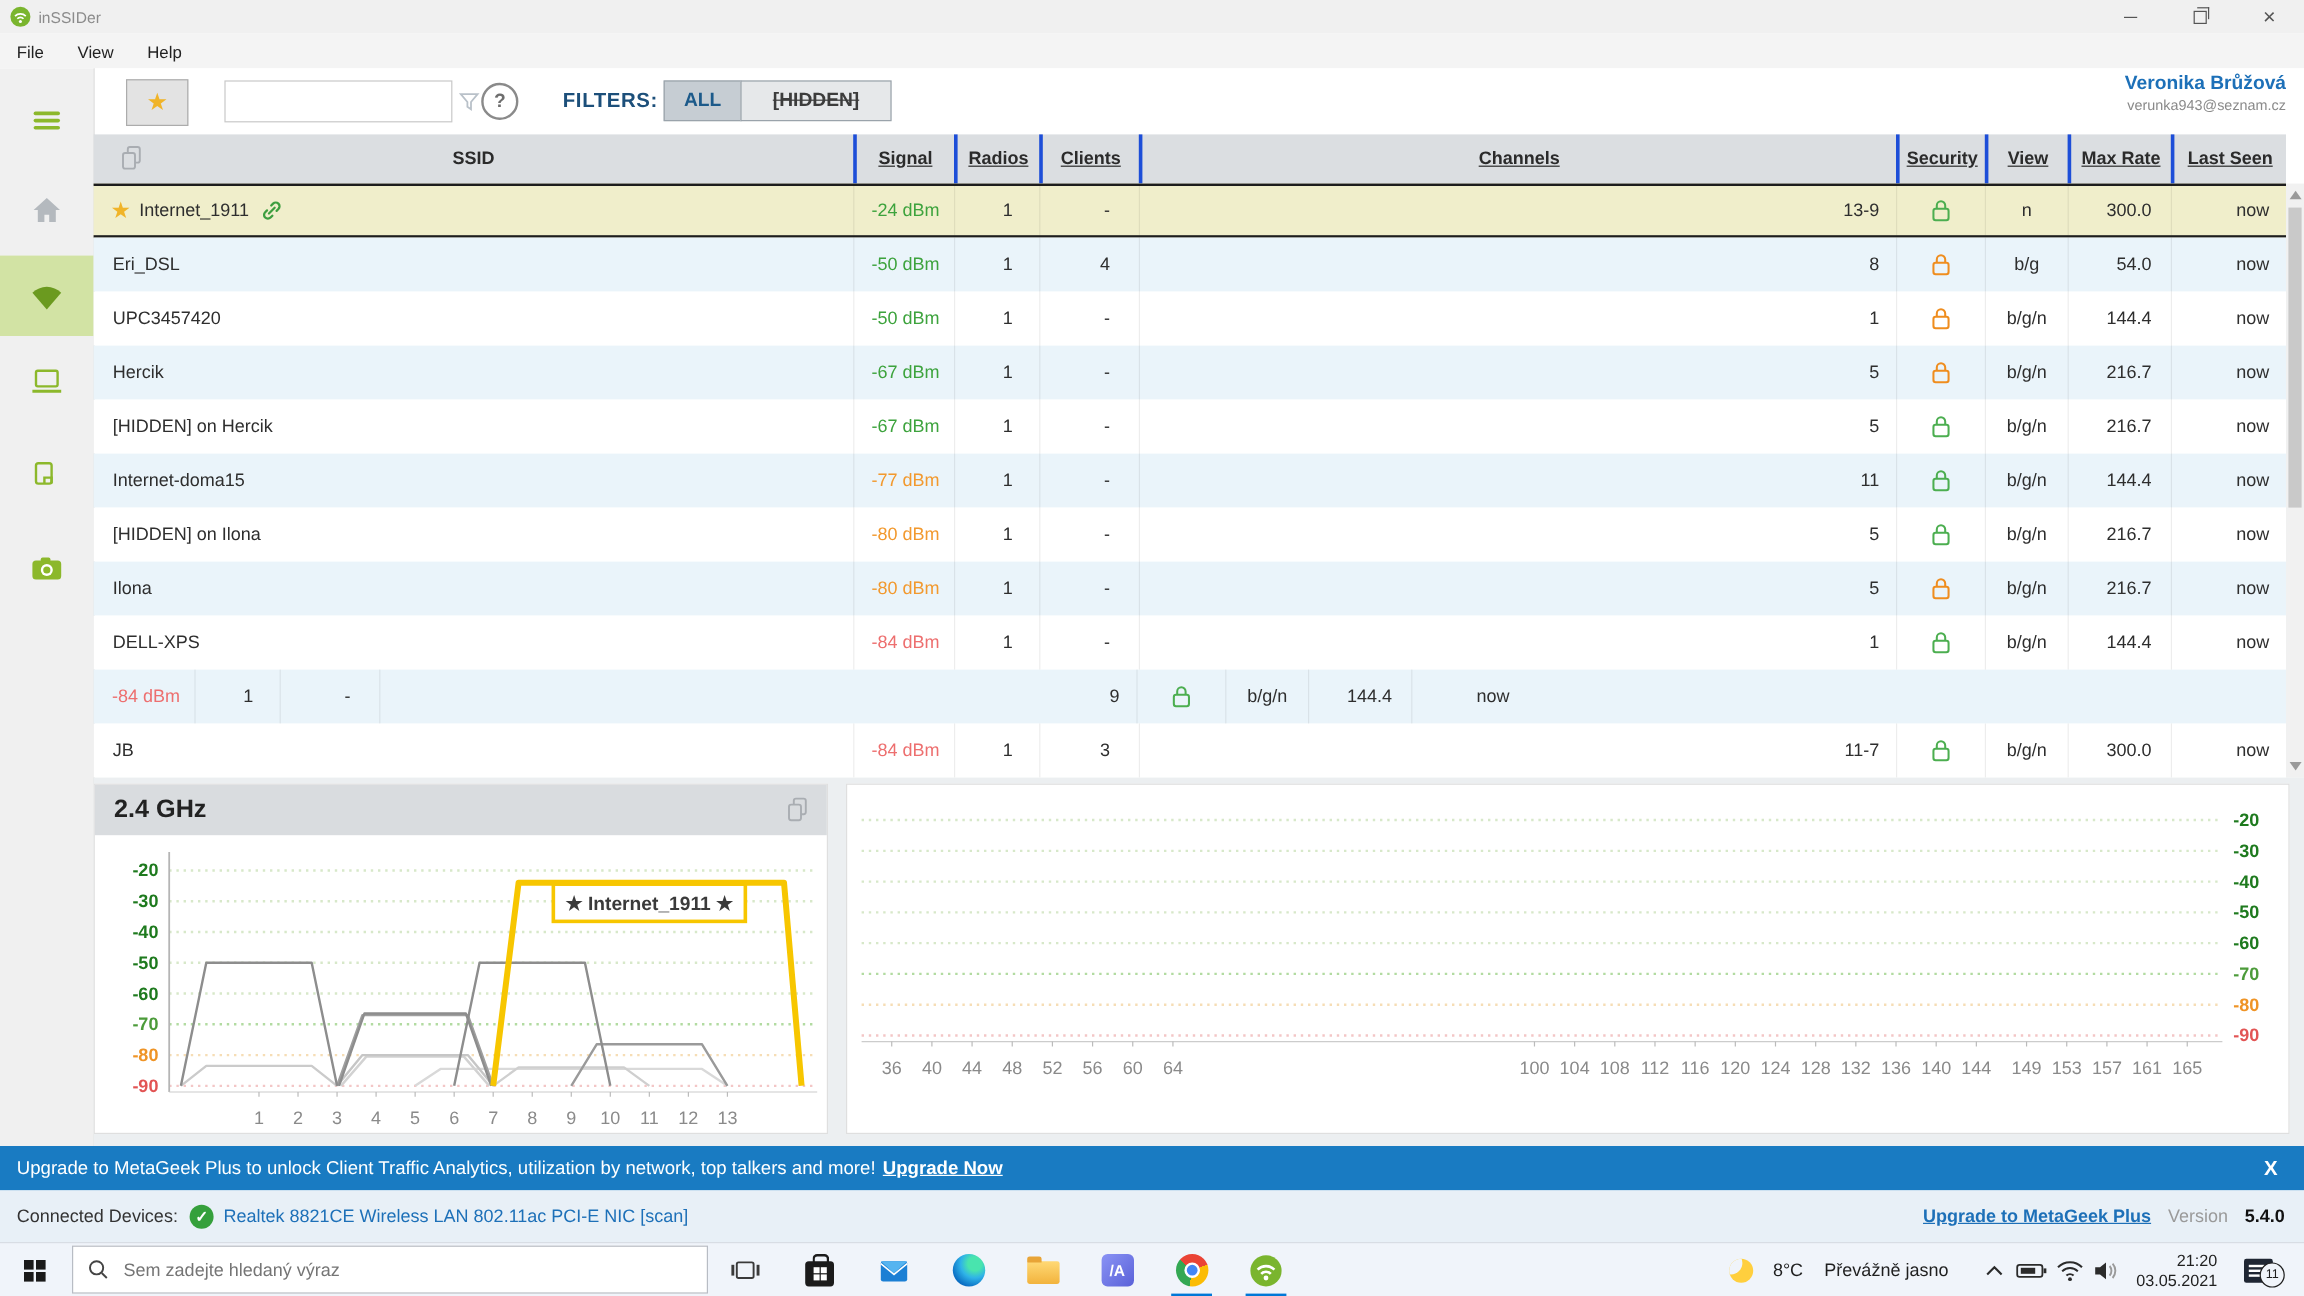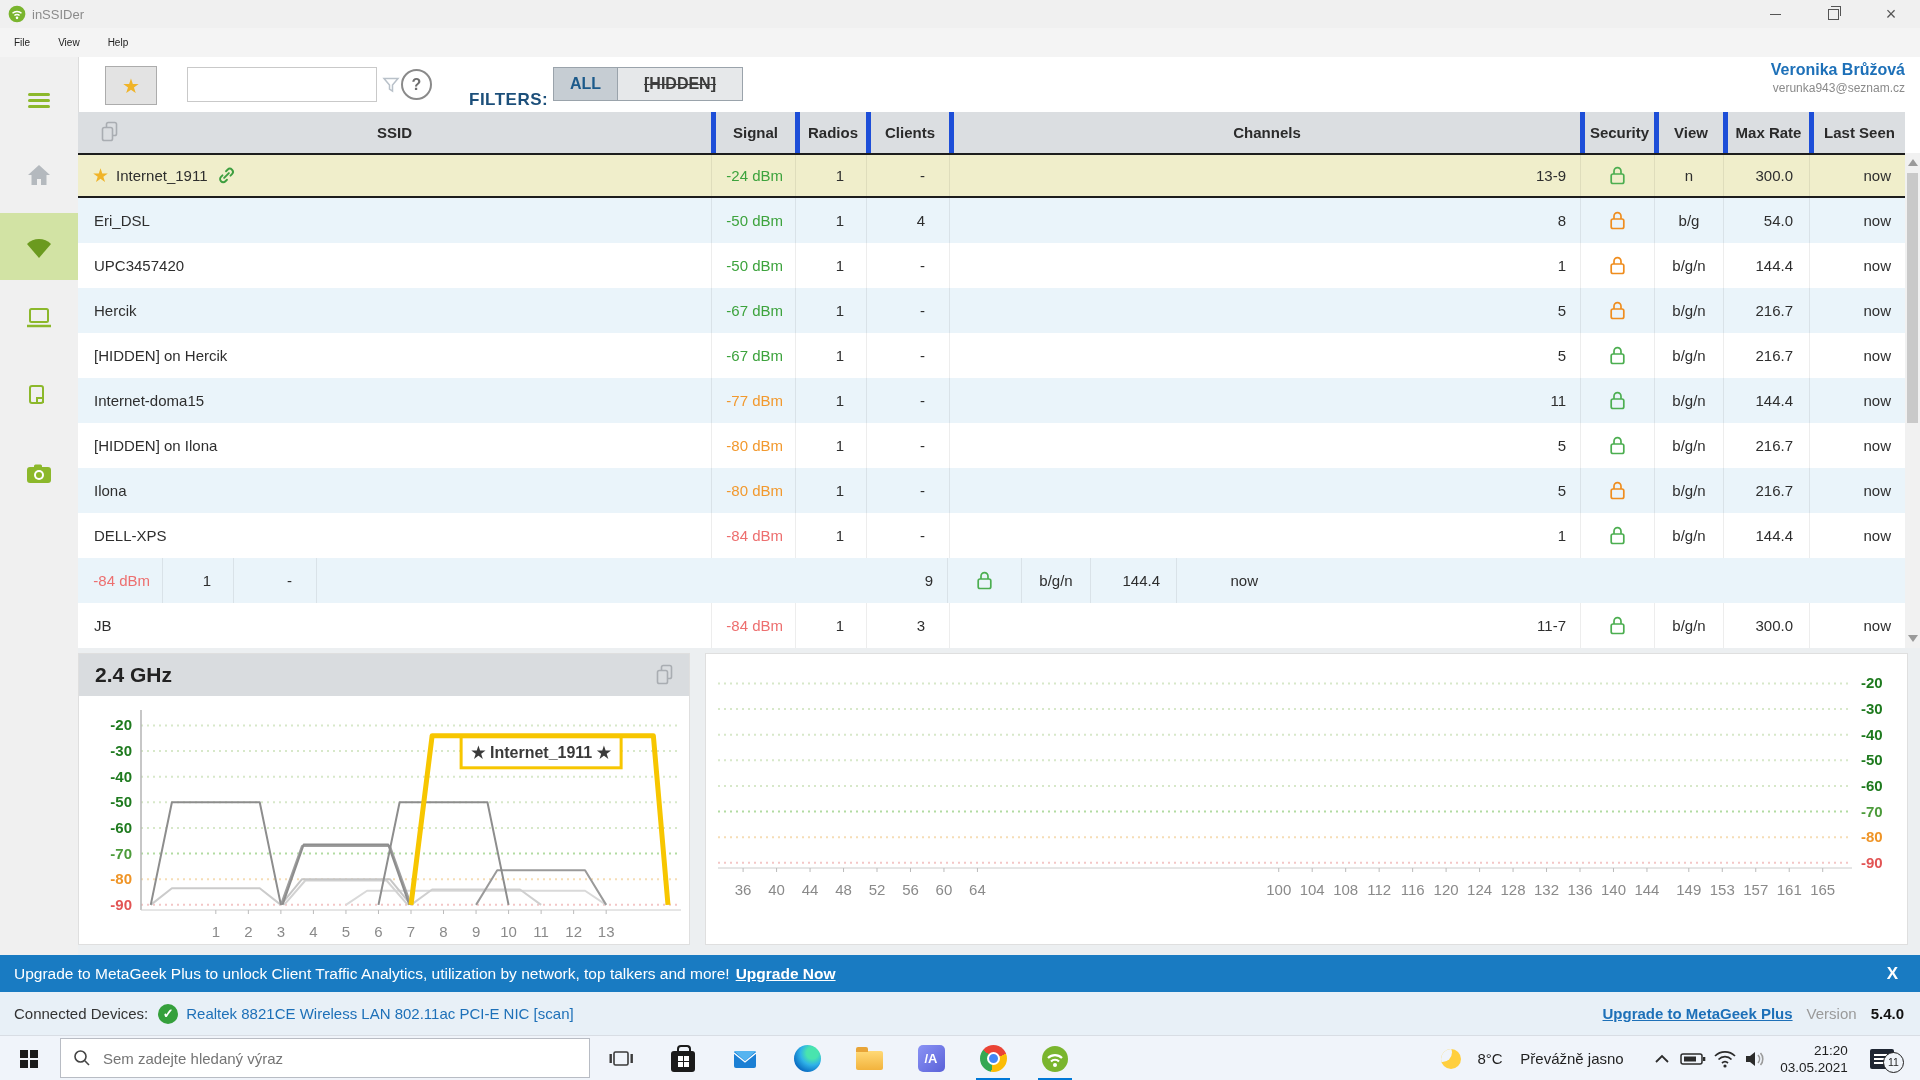--- a/index.html
+++ b/index.html
@@ -10,48 +10,48 @@
     display:flex;align-items:center;}
   .titlebar .app-title{font-size:13px;color:#8b8b8b;margin-left:6px;}
   .titlebar .logo{margin-left:8px;display:flex;}
   .win-controls{position:absolute;right:0;top:0;height:28px;display:flex;}
   .win-btn{width:58px;height:28px;display:flex;align-items:center;justify-content:center;color:#555;font-size:15px;}
   .glyph-min{width:11px;height:1px;background:#555;}
   .glyph-restore{width:9px;height:9px;border:1px solid #555;position:relative;background:#f0f0f0;}
   .glyph-restore::before{content:'';position:absolute;left:2px;top:-4px;width:9px;height:9px;border:1px solid #555;border-bottom:none;border-left:none;}
   
   .menubar{position:absolute;left:0;top:28px;width:1920px;height:29px;background:#f4f4f4;
-    display:flex;align-items:center;font-size:10px;color:#222;}
+    display:flex;align-items:center;font-size:14px;color:#222;}
   .menu-item{padding:0 14px;}
   
   .sidebar{position:absolute;left:0;top:57px;width:78px;height:898px;background:#f0f0f0;border-right:1px solid #dcdcdc;}
   .side-item{position:absolute;left:0;width:78px;height:58px;display:flex;align-items:center;justify-content:center;}
   .side-item.selected{background:#d2e3a4;}
   .hamburger i{display:block;width:22px;height:3px;background:#8cb82b;border-radius:2px;margin:3px 0;}
   
   .toolbar{position:absolute;left:79px;top:57px;width:1841px;height:55px;background:#ffffff;}
   .star-btn{position:absolute;left:26px;top:9px;width:50px;height:37px;background:#e3e3e3;border:1px solid #acacac;
     display:flex;align-items:center;justify-content:center;font-size:20px;color:#f0b429;}
   .search-box{position:absolute;left:108px;top:10px;width:188px;height:33px;background:#fff;border:1px solid #c9c9c9;display:flex;align-items:center;}
   .search-box input{flex:1;border:none;outline:none;font:14px "Liberation Sans",sans-serif;padding:0 6px;background:transparent;}
   .search-box .funnel{margin-right:5px;display:flex;}
   .help-btn{position:absolute;left:322px;top:12px;width:27px;height:27px;border:2px solid #8a8a8a;border-radius:50%;
     display:flex;align-items:center;justify-content:center;color:#6e6e6e;font-size:16px;font-weight:bold;}
-  .filters-label{position:absolute;left:390px;top:33px;font-size:17px;font-weight:bold;color:#1c4f7a;letter-spacing:.5px;}
+  .filters-label{position:absolute;left:390px;top:17px;font-size:17px;font-weight:bold;color:#1c4f7a;letter-spacing:.5px;}
   .filter-btn{position:absolute;top:10px;height:34px;border:1px solid #9aa3ab;display:flex;align-items:center;justify-content:center;
     font-size:16px;font-weight:bold;box-sizing:border-box;}
   .filter-all{left:474px;width:65px;background:#c6cdd3;color:#1c5a8a;}
   .filter-hidden{left:538px;width:126px;background:#e6e8ea;color:#3c3c3c;text-decoration:line-through;}
   .account{position:absolute;right:15px;top:4px;text-align:right;}
   .account .name{font-size:16px;font-weight:bold;color:#1d70b8;}
   .account .email{font-size:12px;color:#8a8a8a;margin-top:2px;}
   
   .thead{position:absolute;left:78px;top:112px;width:1827px;height:41px;background:#dbdee1;border-bottom:1px solid #bfc3c6;display:flex;}
   .th{display:flex;align-items:center;justify-content:center;font-size:15px;font-weight:bold;color:#2b2b2b;box-sizing:border-box;height:41px;}
-  .th + .th{border-left:5px solid #1d4ed8;}
+  .th + .th{border-left:3px solid #1d4ed8;text-decoration:underline;}
   .thead-copy{position:absolute;left:22px;top:9px;}
   .tbody{position:absolute;left:78px;top:153px;width:1827px;height:495px;}
   .tr{display:flex;width:1827px;height:45px;box-sizing:border-box;}
   .tr.odd{background:#ffffff;}
   .tr.even{background:#eaf4fa;}
   .tr.selected{background:#f0eecb;border-top:2px solid #1d1d1d;border-bottom:2px solid #1d1d1d;}
   .td{display:flex;align-items:center;font-size:15px;color:#2e2e2e;box-sizing:border-box;height:100%;}
   .td + .td{border-left:1px solid rgba(0,0,0,0.07);}
   .td.a-left{justify-content:flex-start;padding-left:16px;}
   .td.a-right{justify-content:flex-end;}

